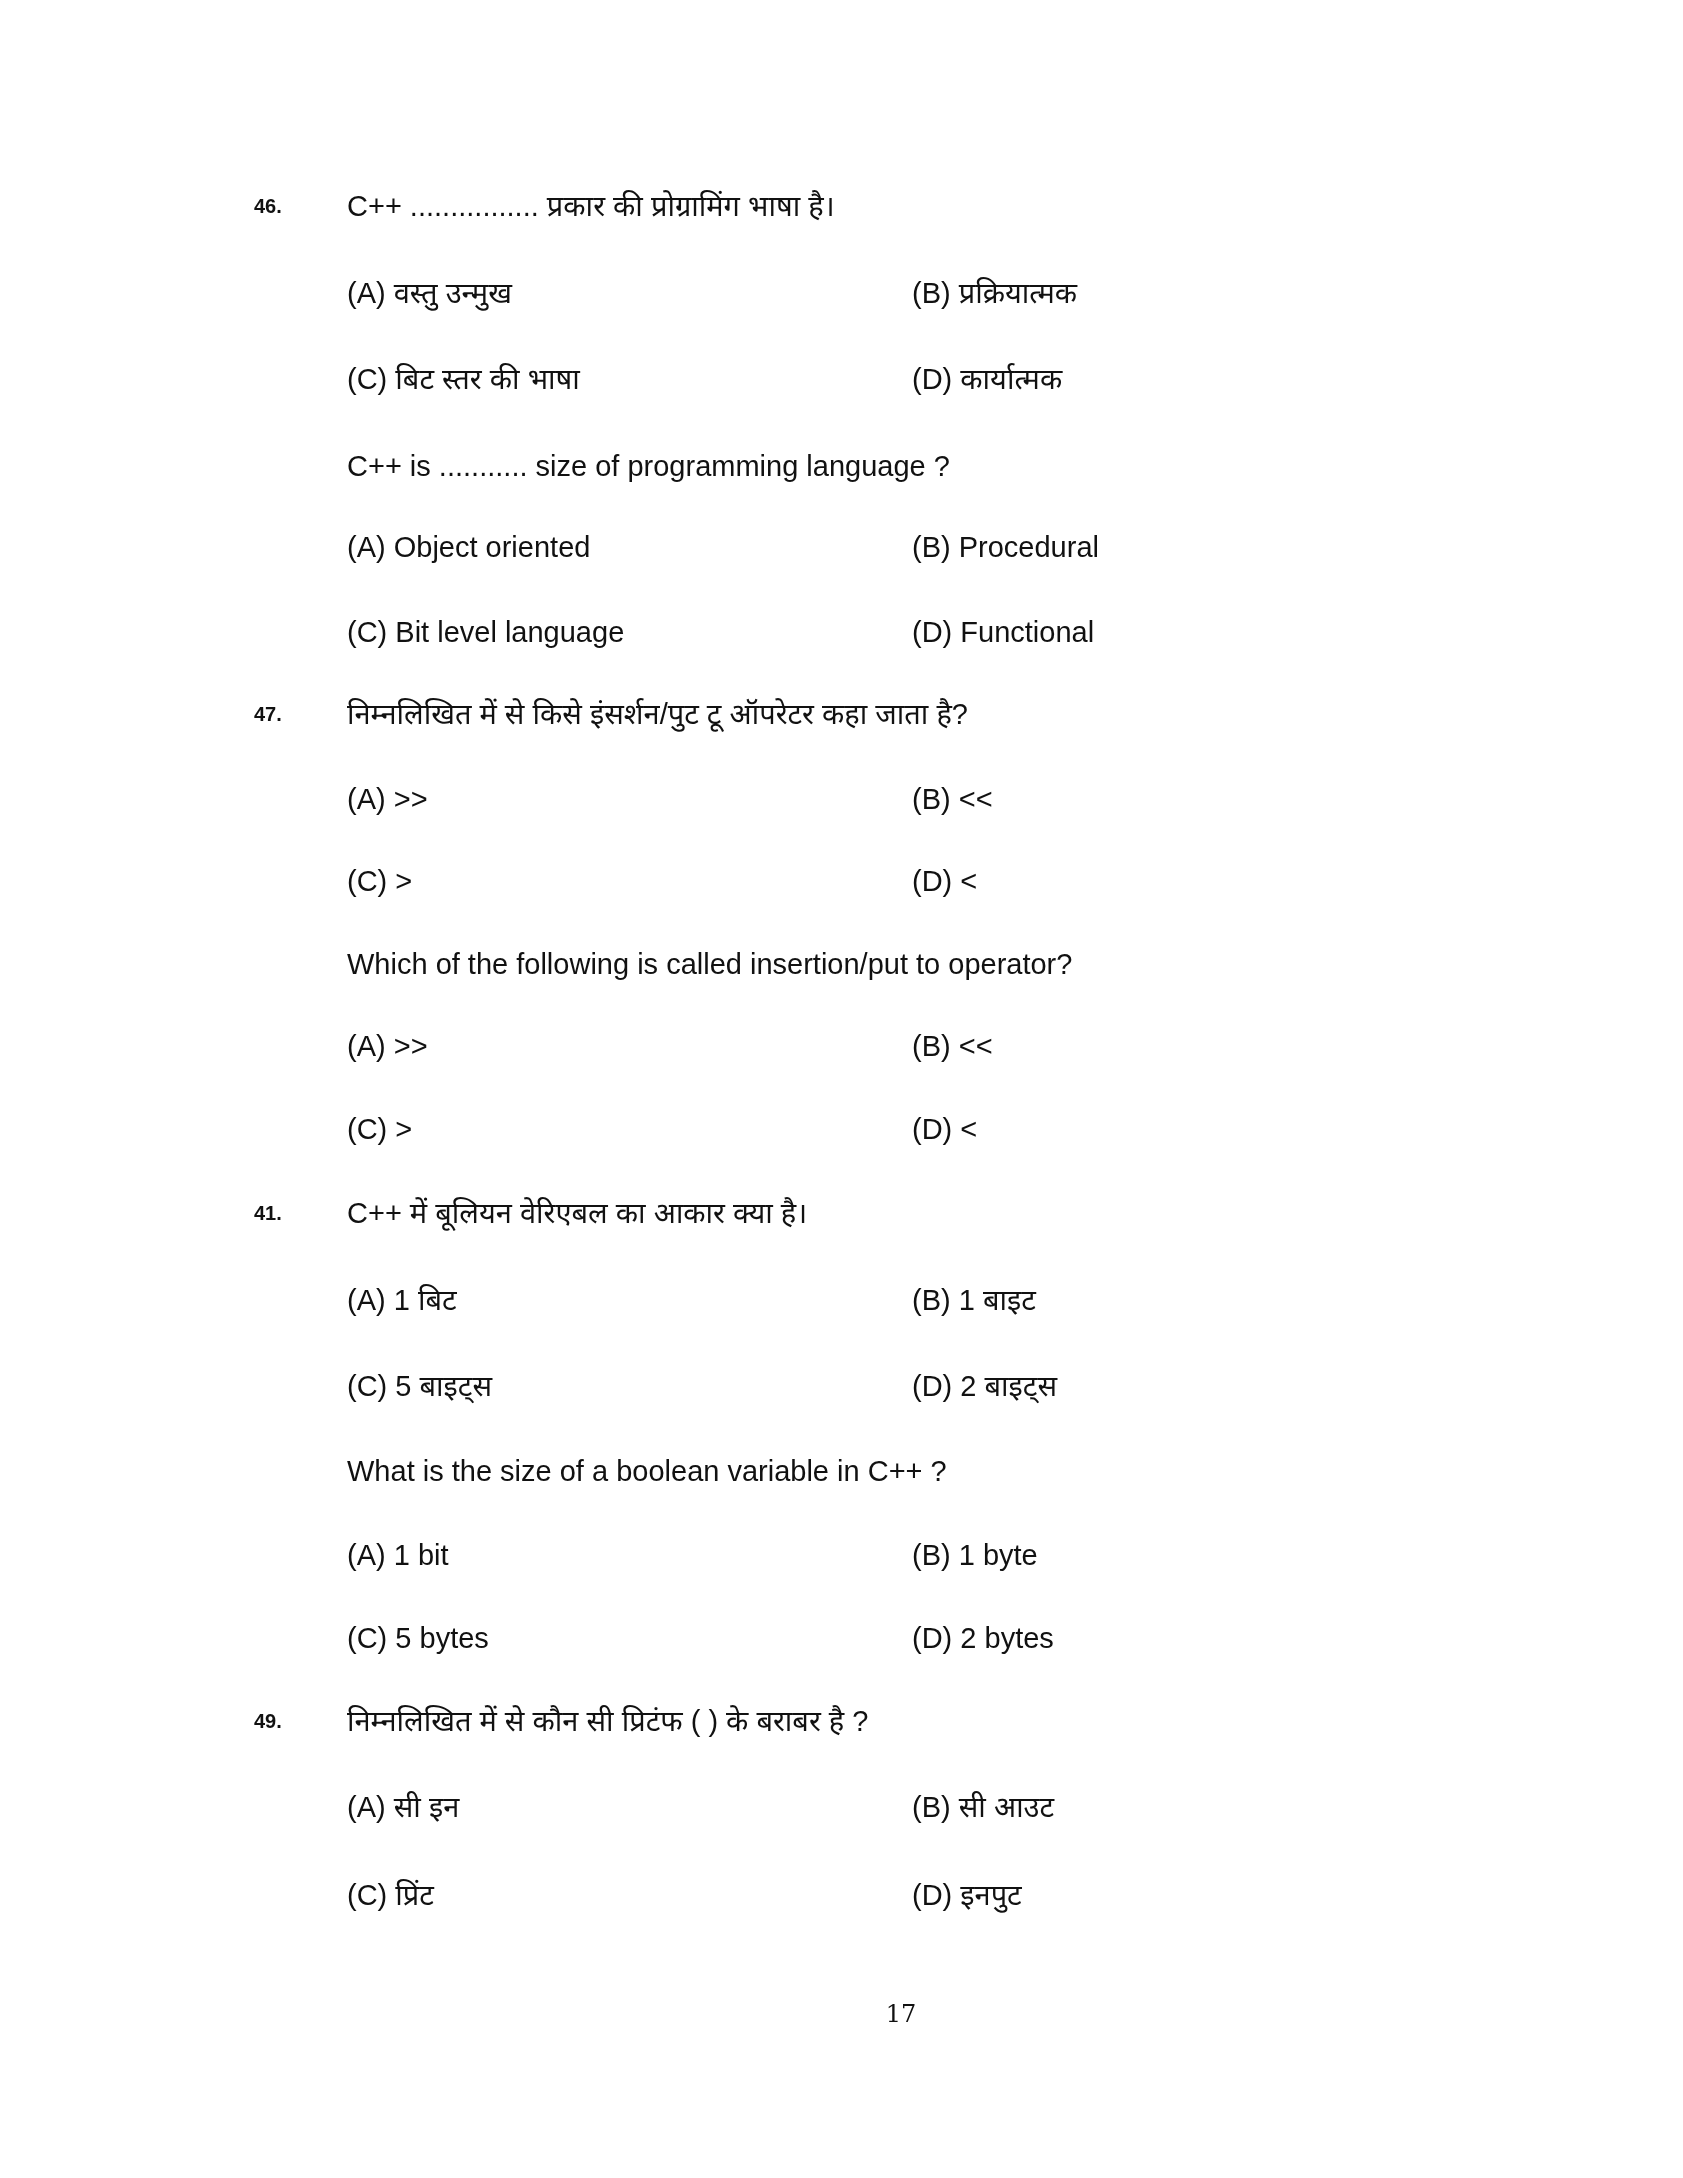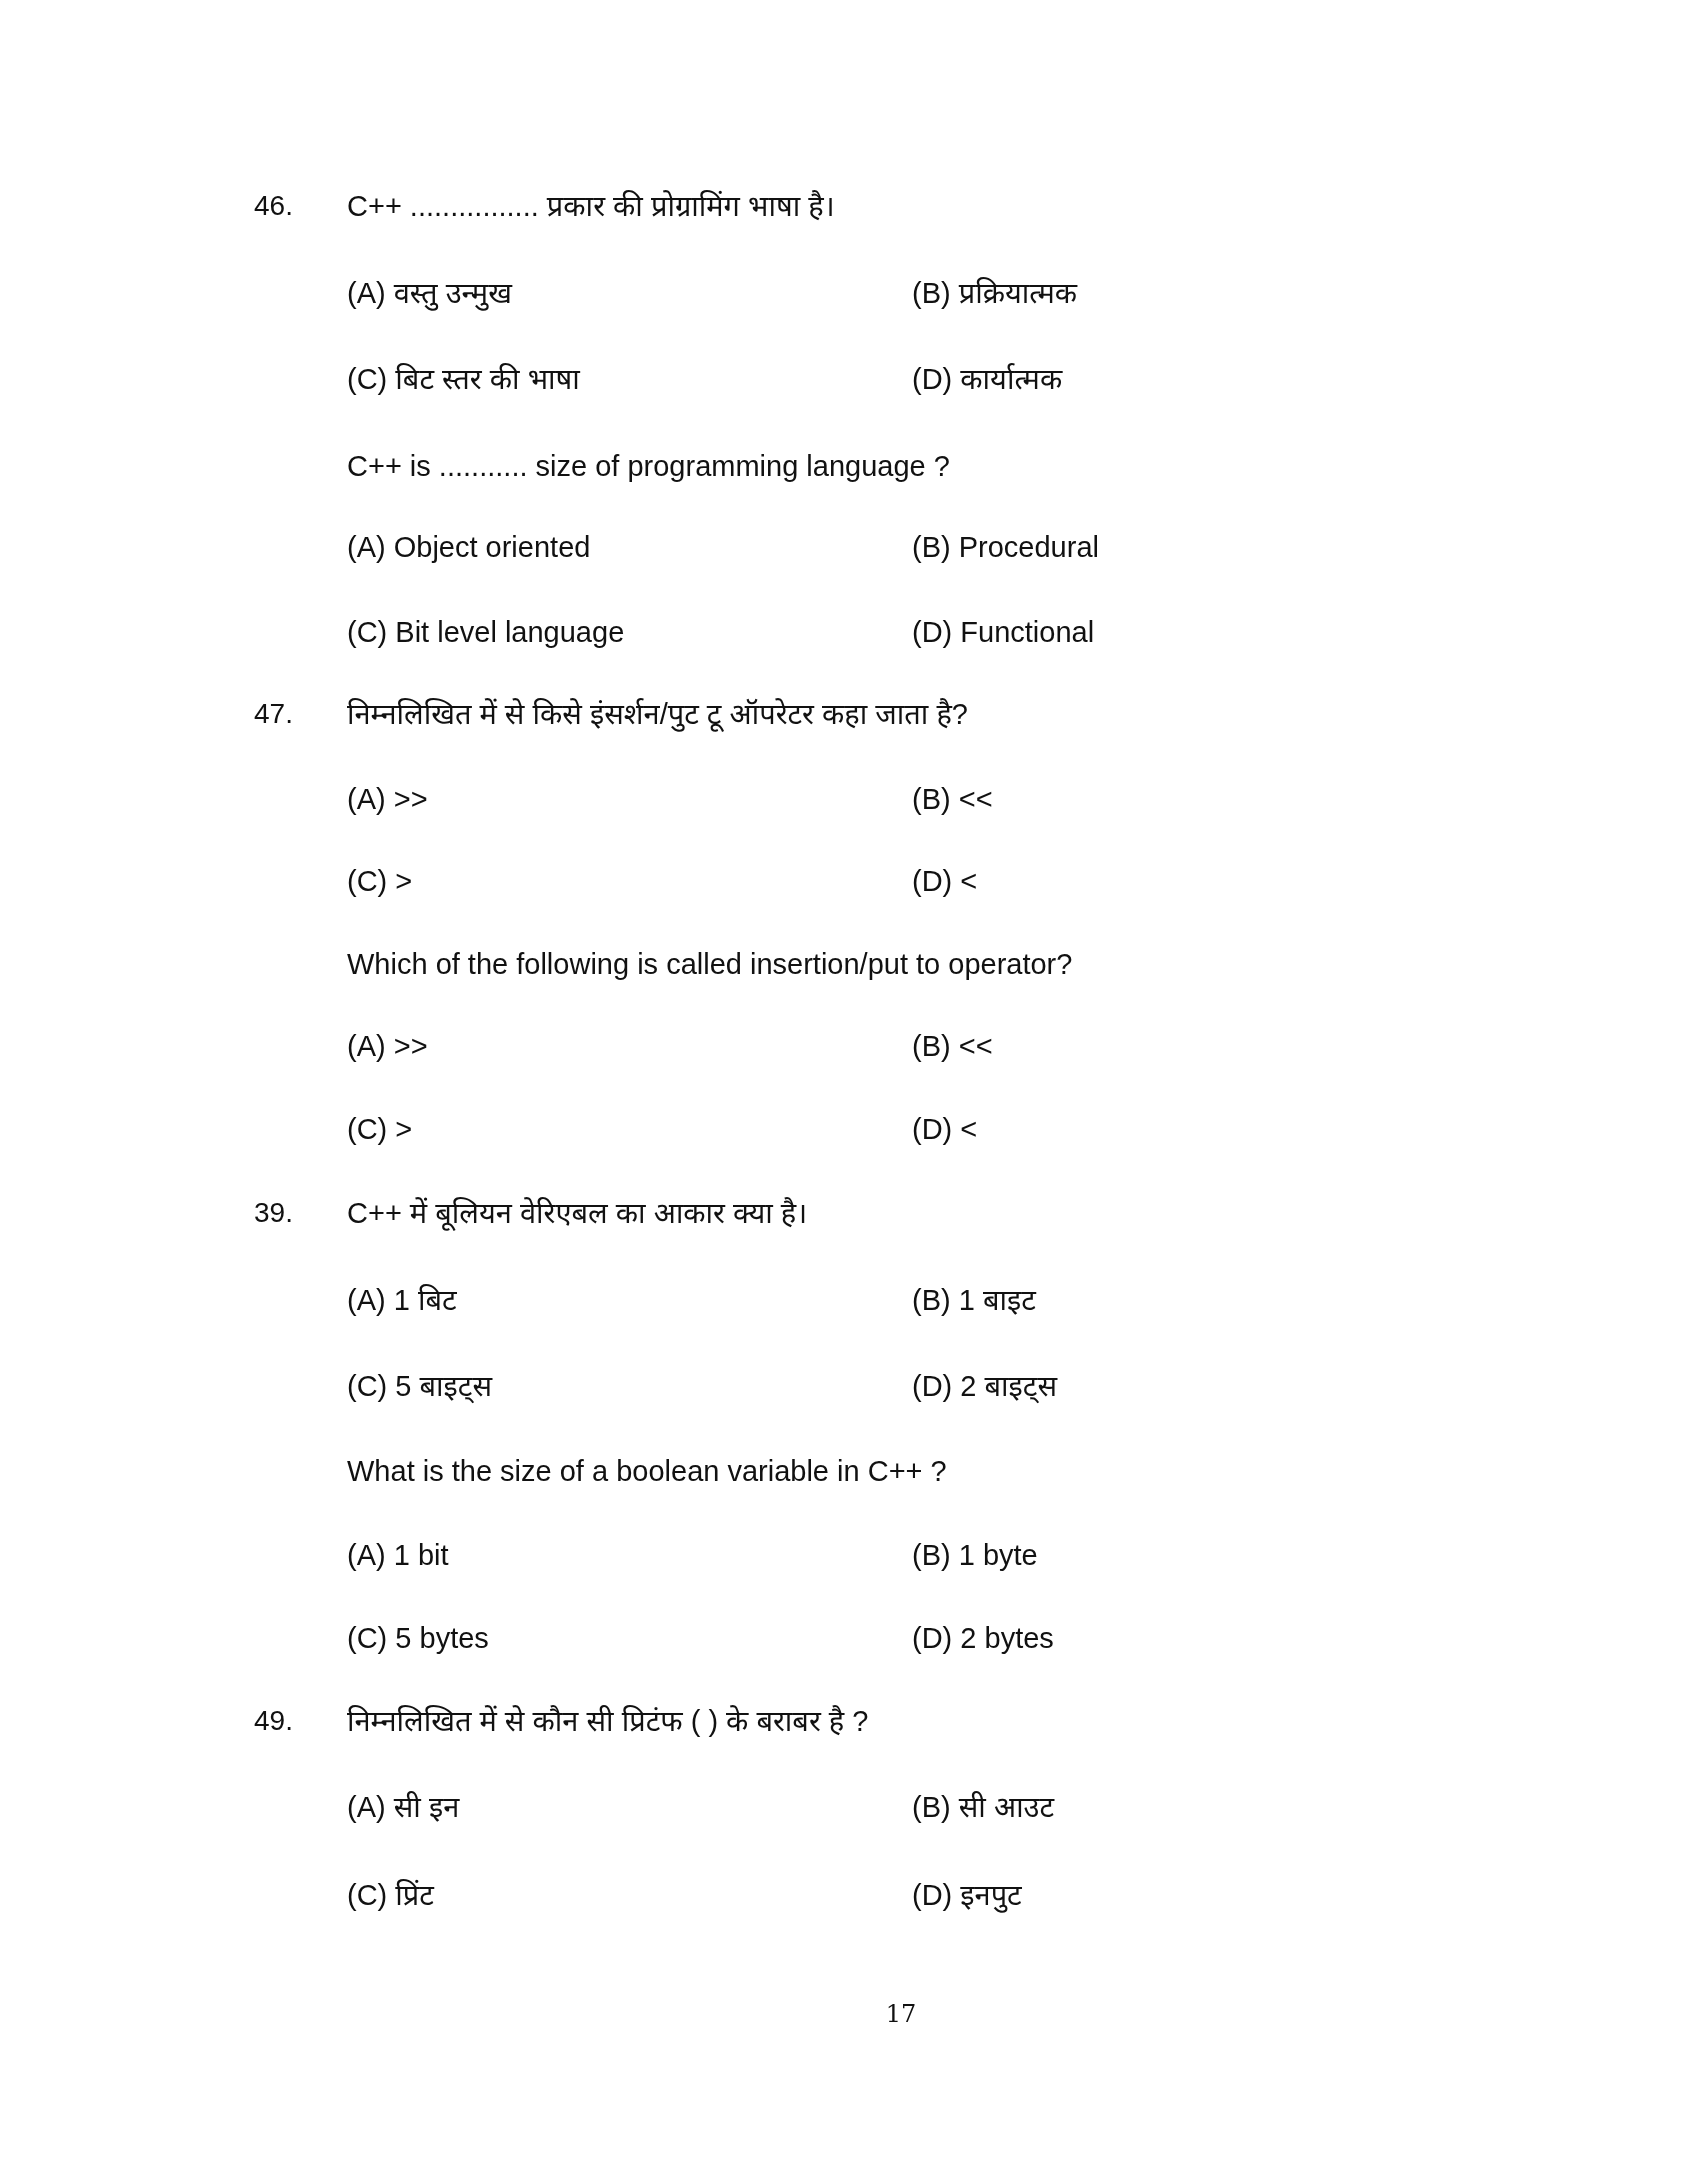--- a/index.html
+++ b/index.html
@@ -1,19 +1,19 @@
 <!DOCTYPE html>
 <html><head>
 <meta charset="utf-8">
 <style>
   html, body { margin: 0; padding: 0; background: #ffffff; }
   body { width: 1683px; height: 2178px; position: relative; overflow: hidden;
          font-family: "Liberation Sans", "DejaVu Sans", sans-serif; color: #111; }
   .line { position: absolute; white-space: nowrap; font-size: 29px; line-height: 44px; transform: translateY(-22px); }
-  .qnum { left: 254px; font-size: 28px; }
+  .qnum { left: 254px; font-size: 20px; font-weight: bold; }
   .col-a { left: 347px; }
   .col-b { left: 901px; margin-left: 11px; }
   .page-number { position: absolute; left: 0; width: 1802px; text-align: center; top: 2000px;
                  font-family: "DejaVu Serif", serif; font-size: 24px; }
 </style>
 </head>
 <body>
 
 <div>
   <div class="line qnum" style="top:206px">46.</div>
@@ -37,21 +37,21 @@
   <div class="line col-a" style="top:881px">(C) &gt;</div>
   <div class="line col-b" style="top:881px">(D) &lt;</div>
   <div class="line col-a" style="top:964px">Which of the following is called insertion/put to operator?</div>
   <div class="line col-a" style="top:1046px">(A) &gt;&gt;</div>
   <div class="line col-b" style="top:1046px">(B) &lt;&lt;</div>
   <div class="line col-a" style="top:1129px">(C) &gt;</div>
   <div class="line col-b" style="top:1129px">(D) &lt;</div>
 </div>
 
 <div>
-  <div class="line qnum" style="top:1213px">39.</div>
+  <div class="line qnum" style="top:1213px">41.</div>
   <div class="line col-a" style="top:1213px">C++ में बूलियन वेरिएबल का आकार क्या है।</div>
   <div class="line col-a" style="top:1300px">(A) 1 बिट</div>
   <div class="line col-b" style="top:1300px">(B) 1 बाइट</div>
   <div class="line col-a" style="top:1386px">(C) 5 बाइट्स</div>
   <div class="line col-b" style="top:1386px">(D) 2 बाइट्स</div>
   <div class="line col-a" style="top:1471px">What is the size of a boolean variable in C++ ?</div>
   <div class="line col-a" style="top:1555px">(A) 1 bit</div>
   <div class="line col-b" style="top:1555px">(B) 1 byte</div>
   <div class="line col-a" style="top:1638px">(C) 5 bytes</div>
   <div class="line col-b" style="top:1638px">(D) 2 bytes</div>

